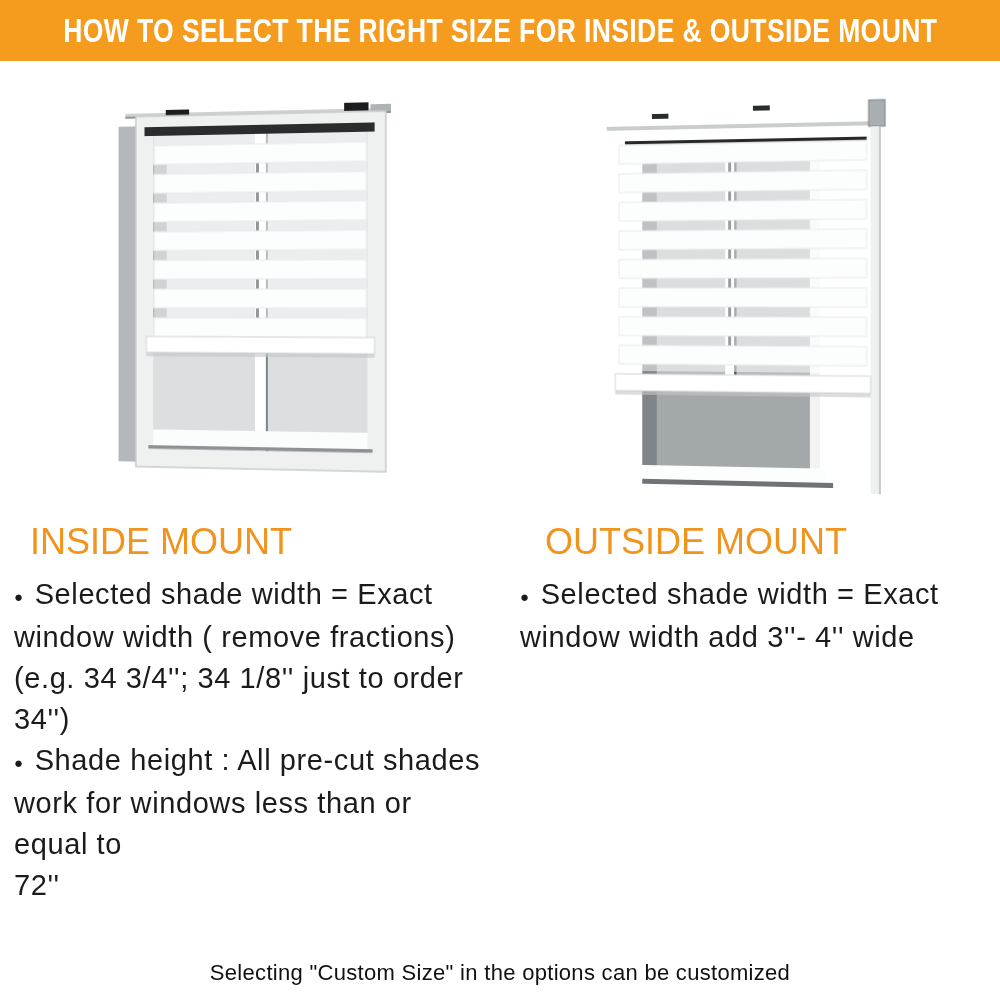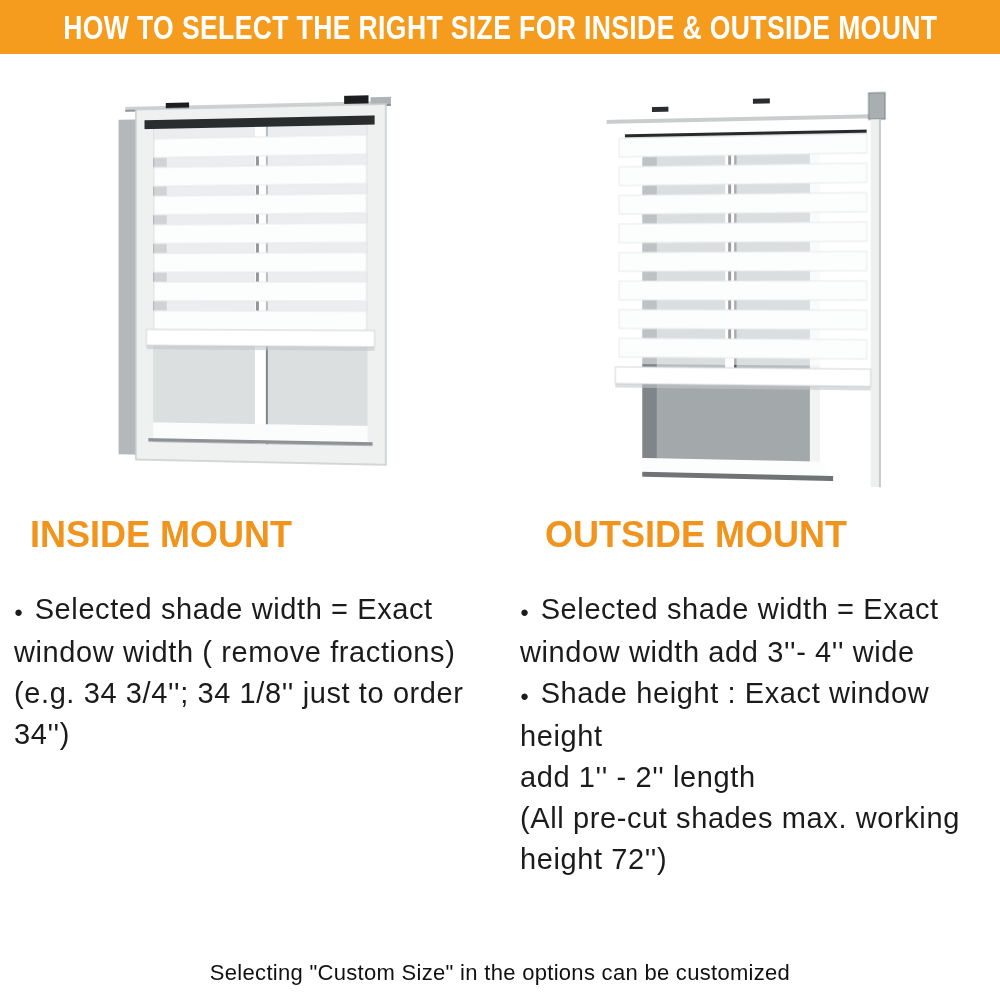--- a/index.html
+++ b/index.html
@@ -7,21 +7,21 @@
   }
   *{box-sizing:border-box; margin:0; padding:0;}
   html,body{width:1000px;height:1000px;}
   body{
     font-family:"Liberation Sans","DejaVu Sans",sans-serif;
     background:#ffffff; color:var(--body-text);
     overflow:hidden; position:relative;
   }
   
   .banner{
-    height:54px; background:var(--banner-bg);
+    height:61px; background:var(--banner-bg);
     display:flex; align-items:center; justify-content:center;
   }
   .banner-title{
     color:var(--banner-text); font-weight:bold; font-size:34px; letter-spacing:.5px;
     white-space:nowrap; display:inline-block; transform:scaleX(.78);
   }
   
   .illus-row{
     margin-top:38px; height:402px; display:flex; align-items:flex-start;
   }
@@ -30,22 +30,22 @@
     transform:perspective(1150px) rotateY(-8deg); }
   .illu-outside{ width:290px; height:400px; margin-left:206px;
     transform:perspective(1150px) rotateY(-8deg); }
   .illu svg{ display:block; width:100%; height:100%; }
   
   .cols{ display:flex; margin-top:20px; }
   .col{ width:500px; }
   .col-inside{ padding-left:14px; padding-right:8px; }
   .col-outside{ padding-left:20px; padding-right:18px; }
   .mount-heading{
-    color:var(--heading); font-weight:bold; font-size:36px; line-height:42px;
-    letter-spacing:0; margin-bottom:33px;
+    color:var(--heading); font-weight:normal; font-size:36px; line-height:42px;
+    letter-spacing:0; margin-bottom:11px;
   }
   .col-inside .mount-heading{ margin-left:16px; }
   .col-outside .mount-heading{ margin-left:25px; }
   .bullet{
     font-size:29px; line-height:41px; letter-spacing:.6px;
     white-space:pre-wrap; color:var(--body-text);
   }
   .bullet::before{
     content:"\25CF"; font-size:15px; margin-right:11px; vertical-align:2px;
   }
@@ -172,25 +172,24 @@
     </svg>
   </div>
 </div>
 
 <div class="cols">
   <div class="col col-inside">
     <h2 class="mount-heading">INSIDE MOUNT</h2>
     <p class="bullet">Selected shade width = Exact
 window width ( remove fractions)
 (e.g. 34 3/4''; 34 1/8'' just to order 34'')</p>
+    <p class="bullet">Shade height : All pre-cut shades
+work for windows less than or equal to
+72''</p>
   </div>
   <div class="col col-outside">
     <h2 class="mount-heading">OUTSIDE MOUNT</h2>
     <p class="bullet">Selected shade width = Exact
 window width add 3''- 4'' wide</p>
-    <p class="bullet">Shade height : Exact window height
-add 1'' - 2'' length
-(All pre-cut shades max. working
-height 72'')</p>
   </div>
 </div>
 
 <div class="footer">Selecting "Custom Size" in the options can be customized</div>
 
 </body></html>

